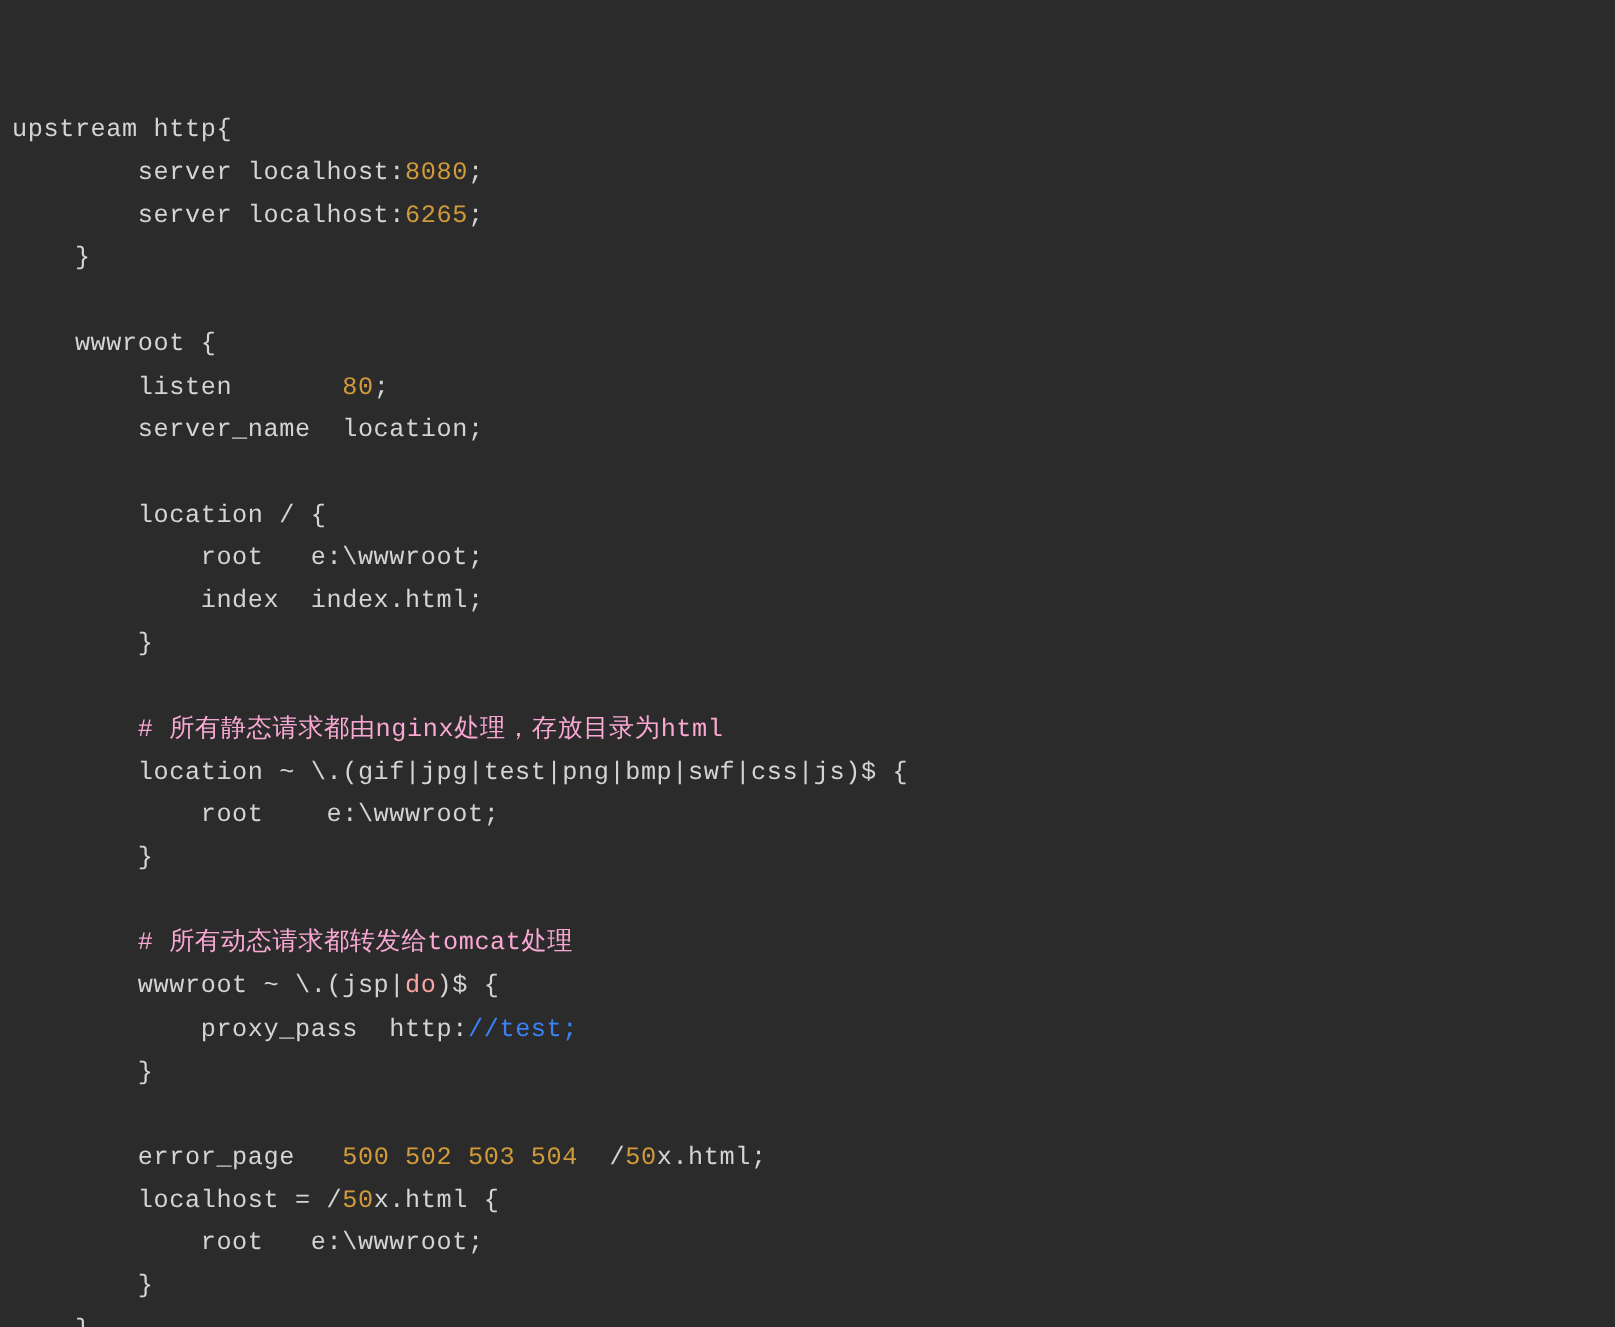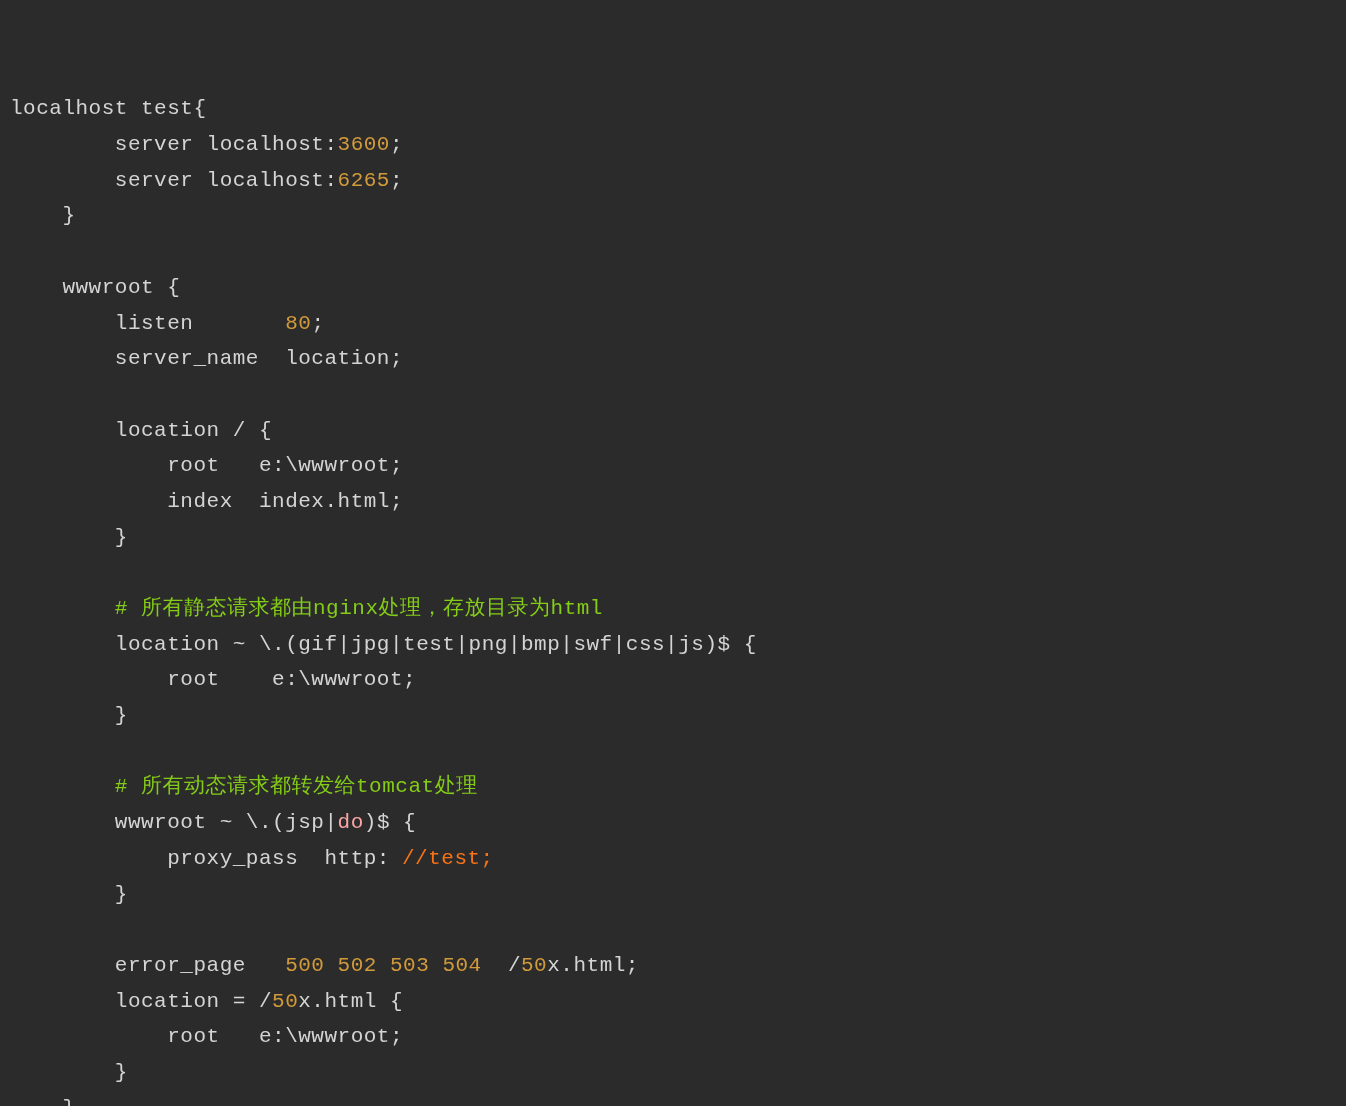--- a/index.html
+++ b/index.html
@@ -7,29 +7,29 @@
       background: #2b2b2b;
       font-family: 'Consolas', 'Monaco', 'Courier New', monospace;
       font-size: 21px;
       line-height: 1.7;
       padding: 20px 10px;
       color: #d4d4d4;
       white-space: pre;
       letter-spacing: 0.5px;
     }
     .num { color: #d19a3a; }
-    .comment { color: #84cc16; }
+    .comment { color: #f9a8d4; }
     .orange { color: #fca5a5; }
-    .path { color: #f97316; margin-left: 12px; }
+    .path { color: #3b82f6; }
   </style>
 </head>
 <body>
 
-<div><span>localhost test{</span>
-<span><span>        server localhost:</span><span class="num">3600</span><span>;</span></span>
+<div><span>upstream http{</span>
+<span><span>        server localhost:</span><span class="num">8080</span><span>;</span></span>
 <span><span>        server localhost:</span><span class="num">6265</span><span>;</span></span>
 <span>    }</span>
 <span></span>
 <span>    wwwroot {</span>
 <span><span>        listen       </span><span class="num">80</span><span>;</span></span>
 <span>        server_name  location;</span>
 <span></span>
 <span>        location / {</span>
 <span>            root   e:\wwwroot;</span>
 <span>            index  index.html;</span>
@@ -39,17 +39,17 @@
 <span>        location ~ \.(gif|jpg|test|png|bmp|swf|css|js)$ {</span>
 <span>            root    e:\wwwroot;</span>
 <span>        }</span>
 <span></span>
 <span class="comment">        # 所有动态请求都转发给tomcat处理</span>
 <span><span>        wwwroot ~ \.(jsp|</span><span class="orange">do</span><span>)$ {</span></span>
 <span><span>            proxy_pass  http:</span><span class="path">//test;</span></span>
 <span>        }</span>
 <span></span>
 <span><span>        error_page   </span><span class="num">500 502 503 504</span><span>  /</span><span class="num">50</span><span>x.html;</span></span>
-<span><span>        location = /</span><span class="num">50</span><span>x.html {</span></span>
+<span><span>        localhost = /</span><span class="num">50</span><span>x.html {</span></span>
 <span>            root   e:\wwwroot;</span>
 <span>        }</span>
 <span>    }</span></div>
 
 
 </body></html>

